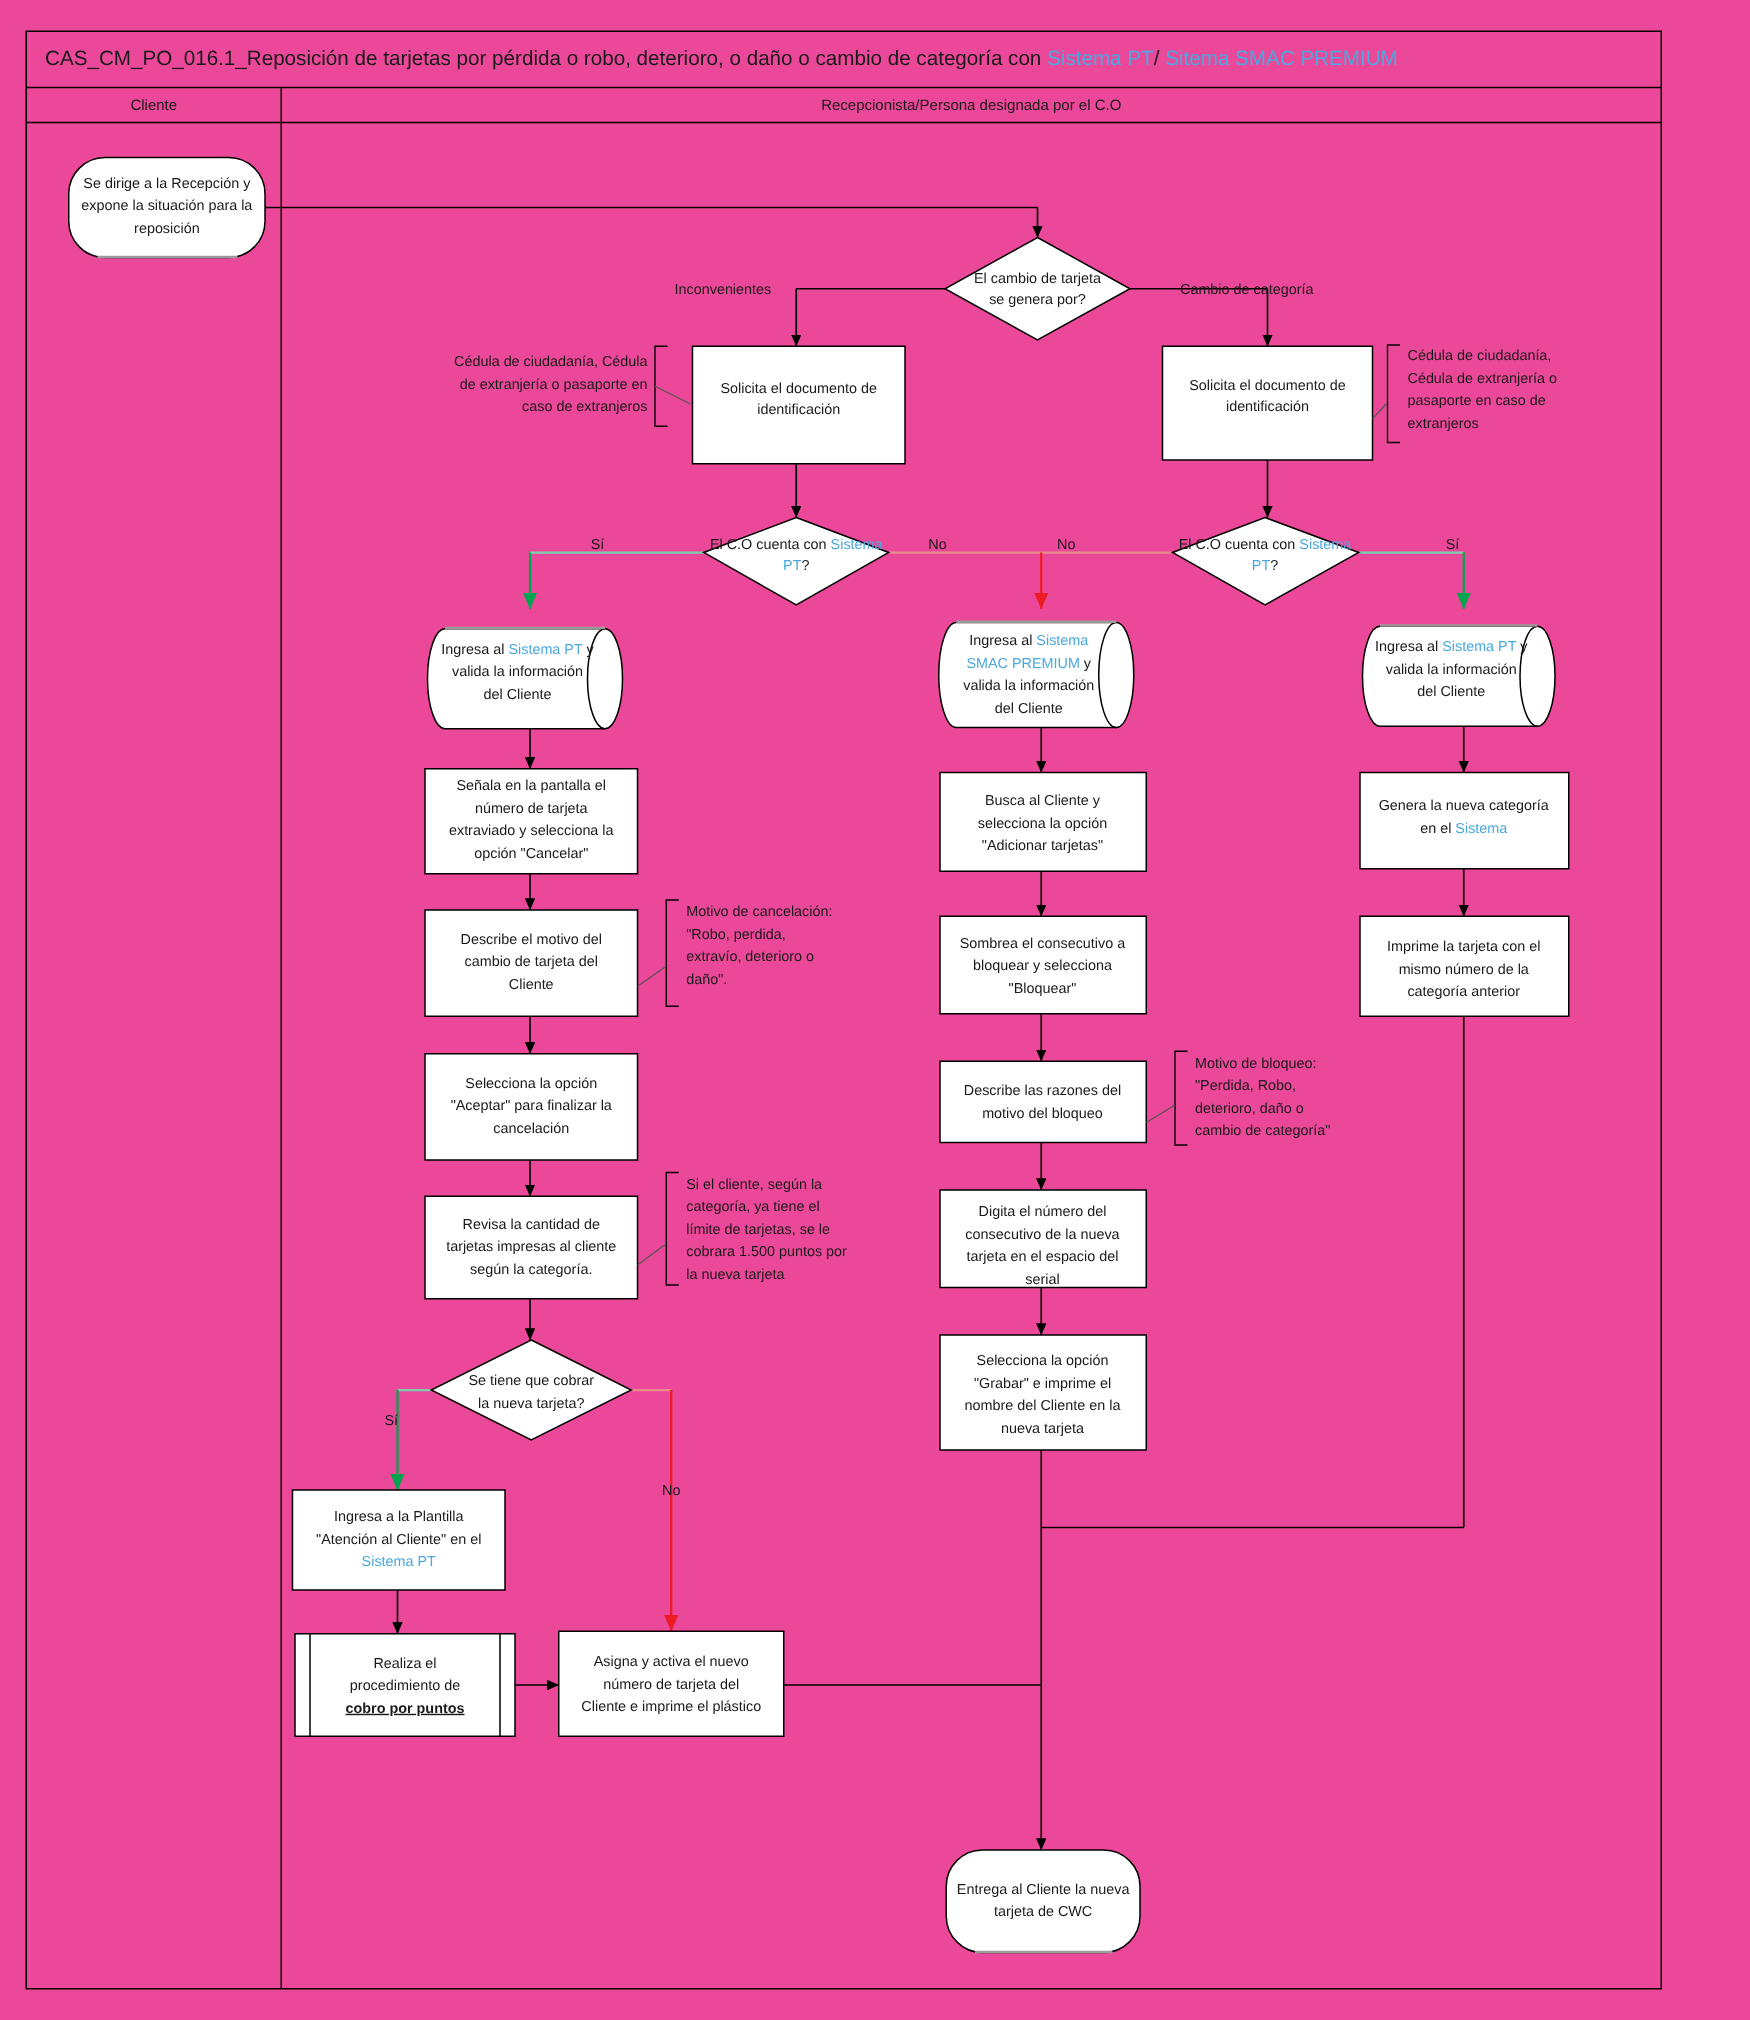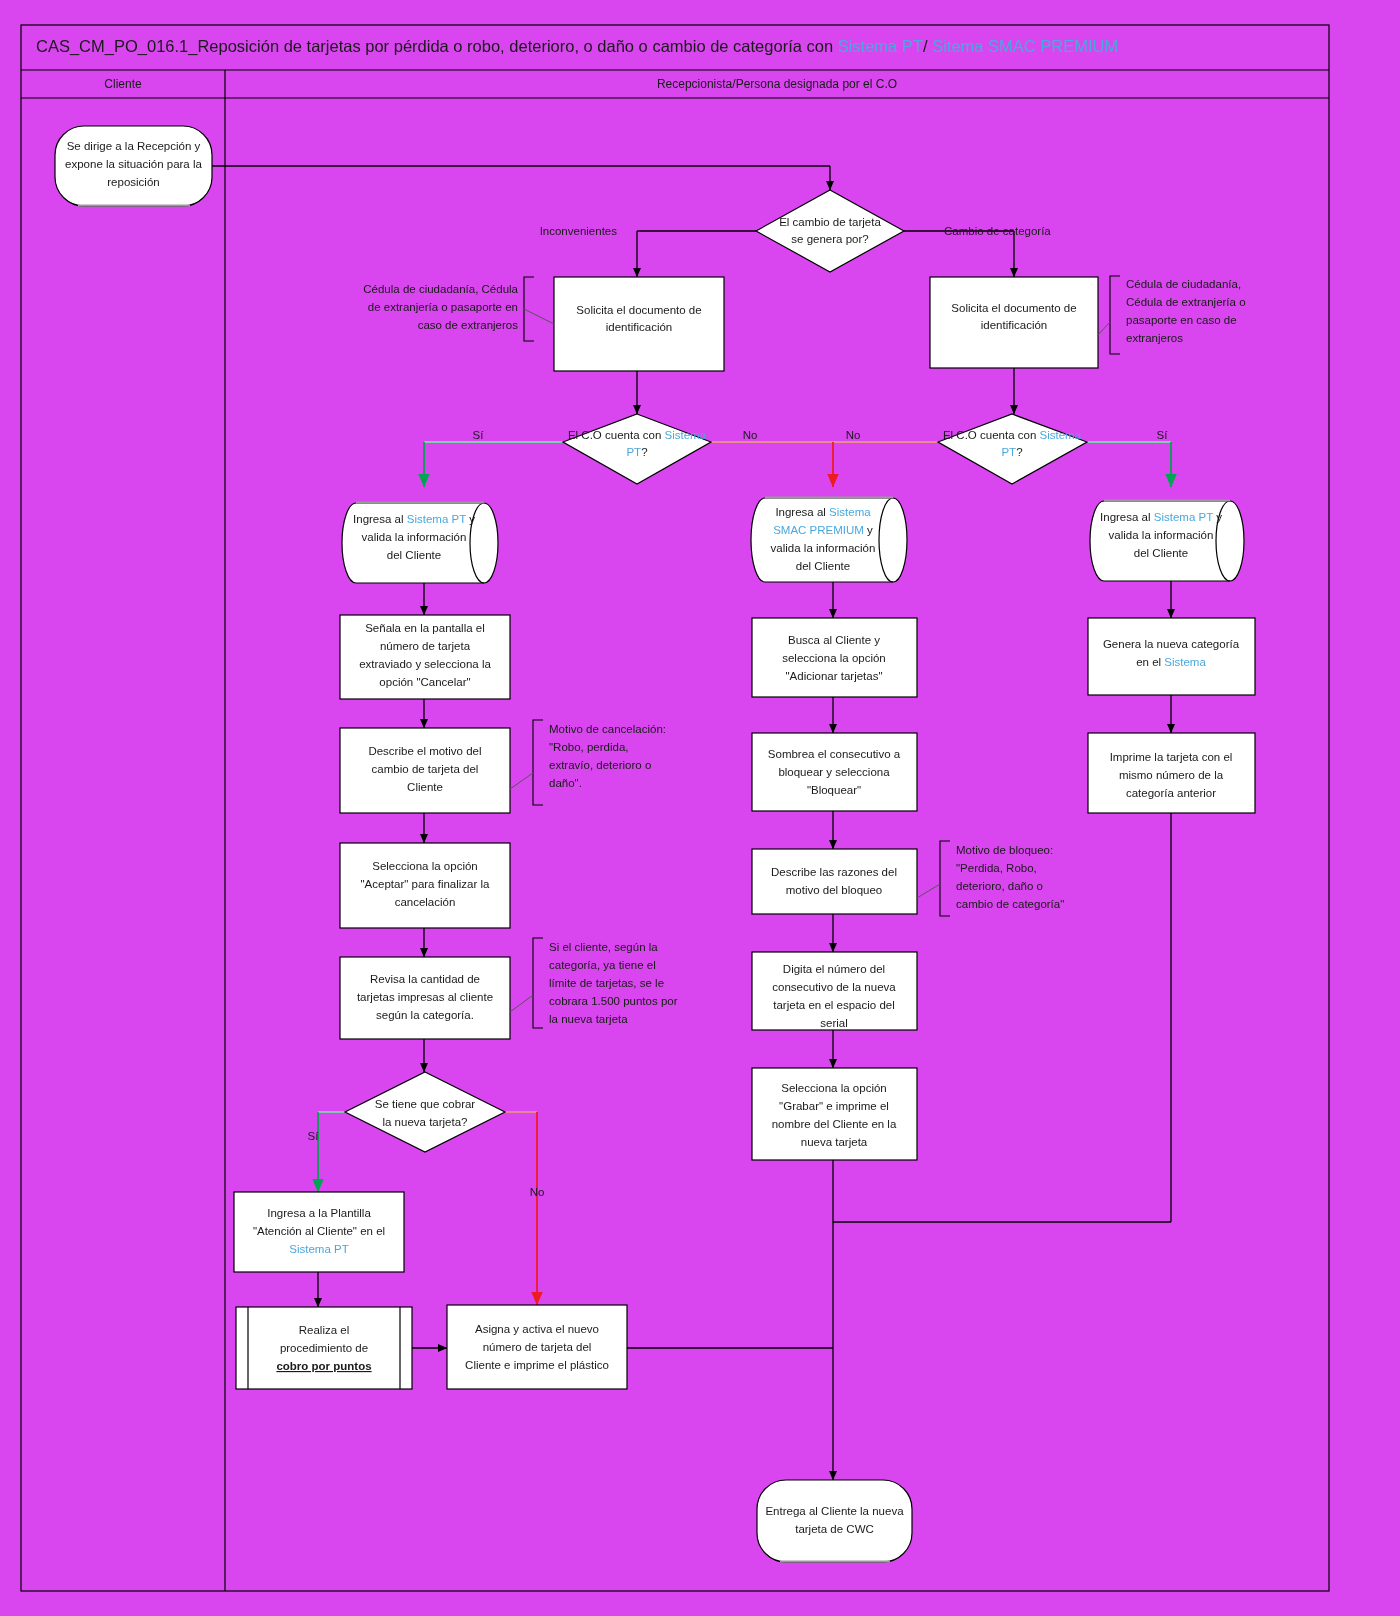--- a/index.html
+++ b/index.html
@@ -1,17 +1,17 @@
 <!DOCTYPE html>
 <html><head>
 <meta charset="utf-8">
 <style>
   html,body{margin:0;padding:0;background:#ffffff;}
   body{font-family:"Liberation Sans","DejaVu Sans",sans-serif;}
-  #page{position:relative;width:1400px;height:1616px;background:#d946ef;overflow:hidden;}
+  #page{position:relative;width:1400px;height:1616px;background:#ec4899;overflow:hidden;}
   svg{display:block;}
   .fcText{font-family:"Liberation Sans","DejaVu Sans",sans-serif;fill:#1a1a1a;}
   .nodeText{font-size:11.5px;}
   .annotText{font-size:11.5px;}
   .edgeLabel{font-size:11.5px;}
   .laneLabel{font-size:12px;}
   .titleText{font-size:16.5px;}
   .sysBlue{fill:#4aa8de;}
   .bold-u{font-weight:bold;text-decoration:underline;}
 </style>

